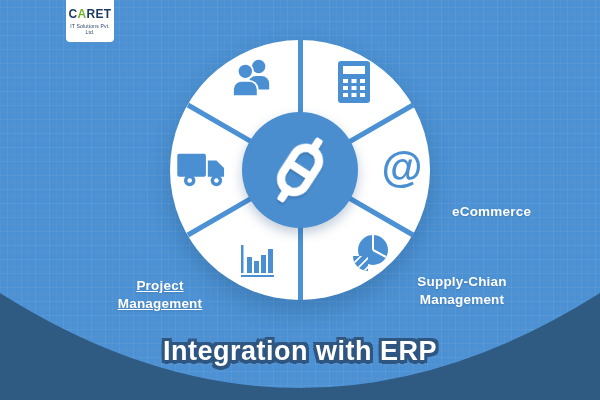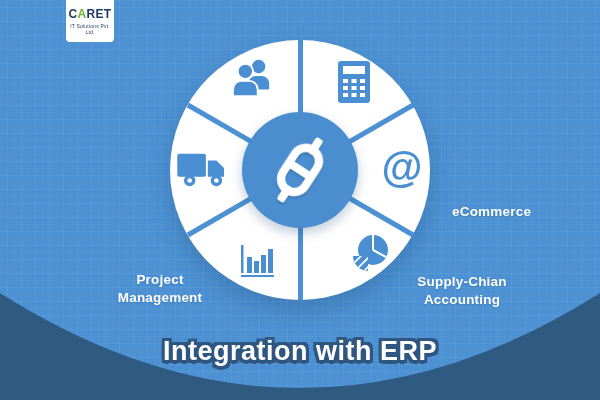--- a/index.html
+++ b/index.html
@@ -157,18 +157,18 @@
         <path d="M34 13 h9 l8 8 v9 h-17 z"></path>
         <circle cx="15" cy="34" r="6"></circle>
         <circle cx="43" cy="34" r="6"></circle>
       </g>
       <circle cx="15" cy="34" r="2.4" fill="#fff"></circle>
       <circle cx="43" cy="34" r="2.4" fill="#fff"></circle>
     </svg>
   </div>
 
   <div class="seg-label left-align" style="left:452px;top:155px;width:120px;margin-top:48px;">eCommerce</div>
-  <div class="seg-label" style="left:397px;top:273px;width:130px;">Supply-Chian Accounting</div>
-  <div class="seg-label" style="left:97px;top:271px;width:126px;">Project Management</div>
+  <div class="seg-label" style="left:397px;top:273px;width:130px;">Supply-Chian Management</div>
+  <div class="seg-label" style="left:97px;top:277px;width:126px;text-decoration:underline;">Project Management</div>
 
   <div class="title">Integration with ERP</div>
 
 </div>
 
 </body></html>

